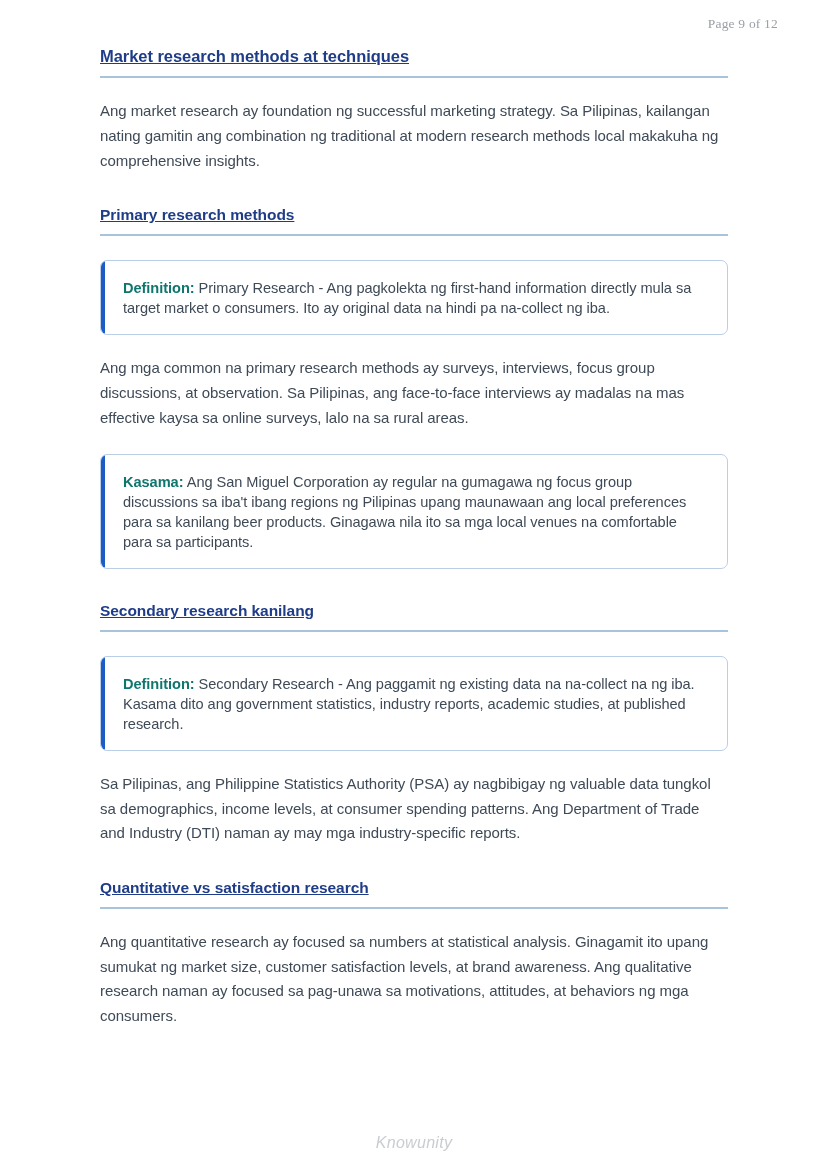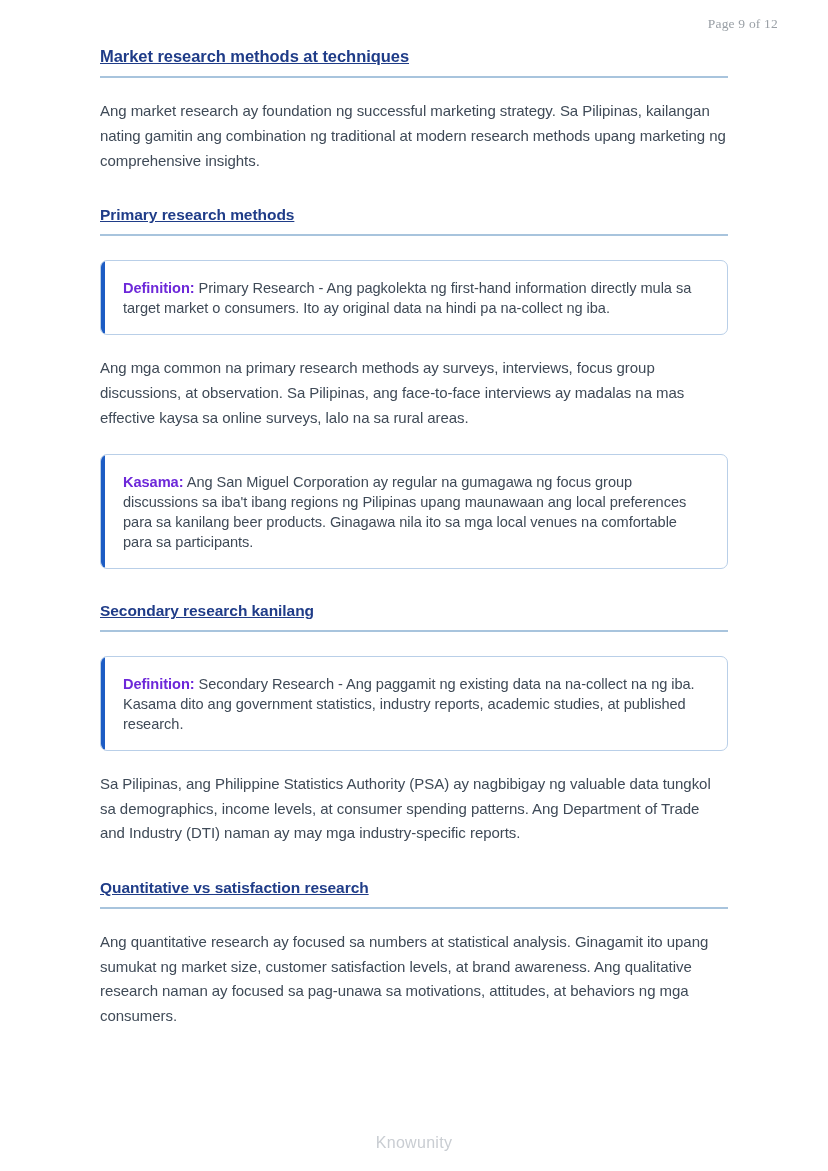--- a/index.html
+++ b/index.html
@@ -99,49 +99,50 @@
     border-bottom-left-radius: 6px;
   }
   .callout-text {
     font-size: 14.6px;
     line-height: 20px;
     color: #3f4a57;
     letter-spacing: -0.05px;
   }
   .callout-label {
     font-weight: bold;
-    color: #6d28d9;
+    color: #0f766e;
   }
 
   
   .watermark {
     position: absolute;
     left: 0;
     right: 0;
     top: 1134px;
     text-align: center;
     font-size: 16px;
     color: #c9cdd2;
     letter-spacing: 0.3px;
+    font-style: italic;
   }
 </style>
 </head>
 <body>
 
 <div class="page">
 
   <div class="page-header">Page 9 of 12</div>
 
   <div class="content">
 
     <div class="heading-block">
       <div class="section-heading main">Market research methods at techniques</div>
       <div class="heading-rule"></div>
     </div>
-    <p class="body-text">Ang market research ay foundation ng successful marketing strategy. Sa Pilipinas, kailangan nating gamitin ang combination ng traditional at modern research methods upang marketing ng comprehensive insights.</p>
+    <p class="body-text">Ang market research ay foundation ng successful marketing strategy. Sa Pilipinas, kailangan nating gamitin ang combination ng traditional at modern research methods local makakuha ng comprehensive insights.</p>
 
     <div class="heading-block spaced">
       <div class="section-heading">Primary research methods</div>
       <div class="heading-rule"></div>
     </div>
 
     <div class="callout">
       <div class="callout-accent"></div>
       <div class="callout-text"><span class="callout-label">Definition:</span><span> Primary Research - Ang pagkolekta ng first-hand information directly mula sa target market o consumers. Ito ay original data na hindi pa na-collect ng iba.</span></div>
     </div>

